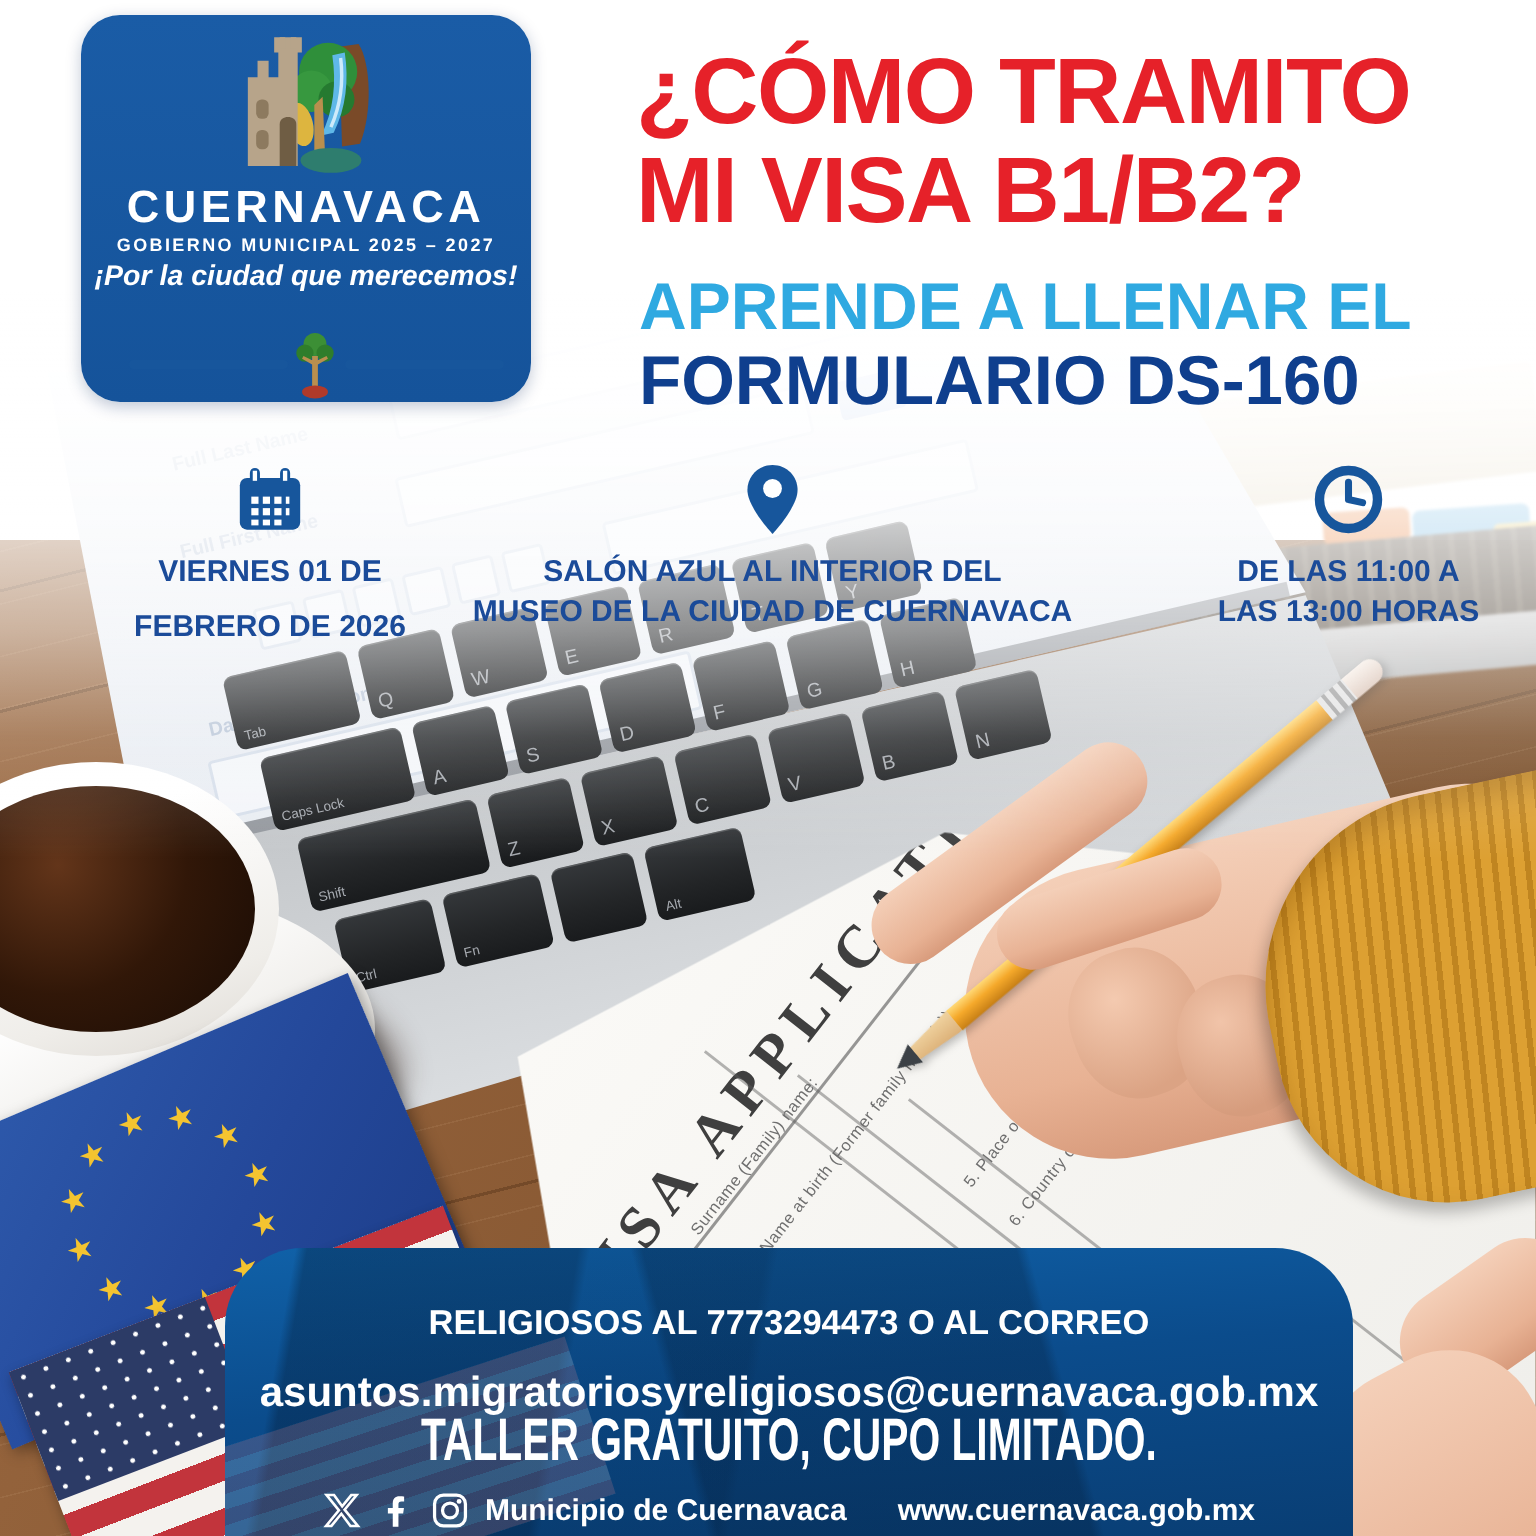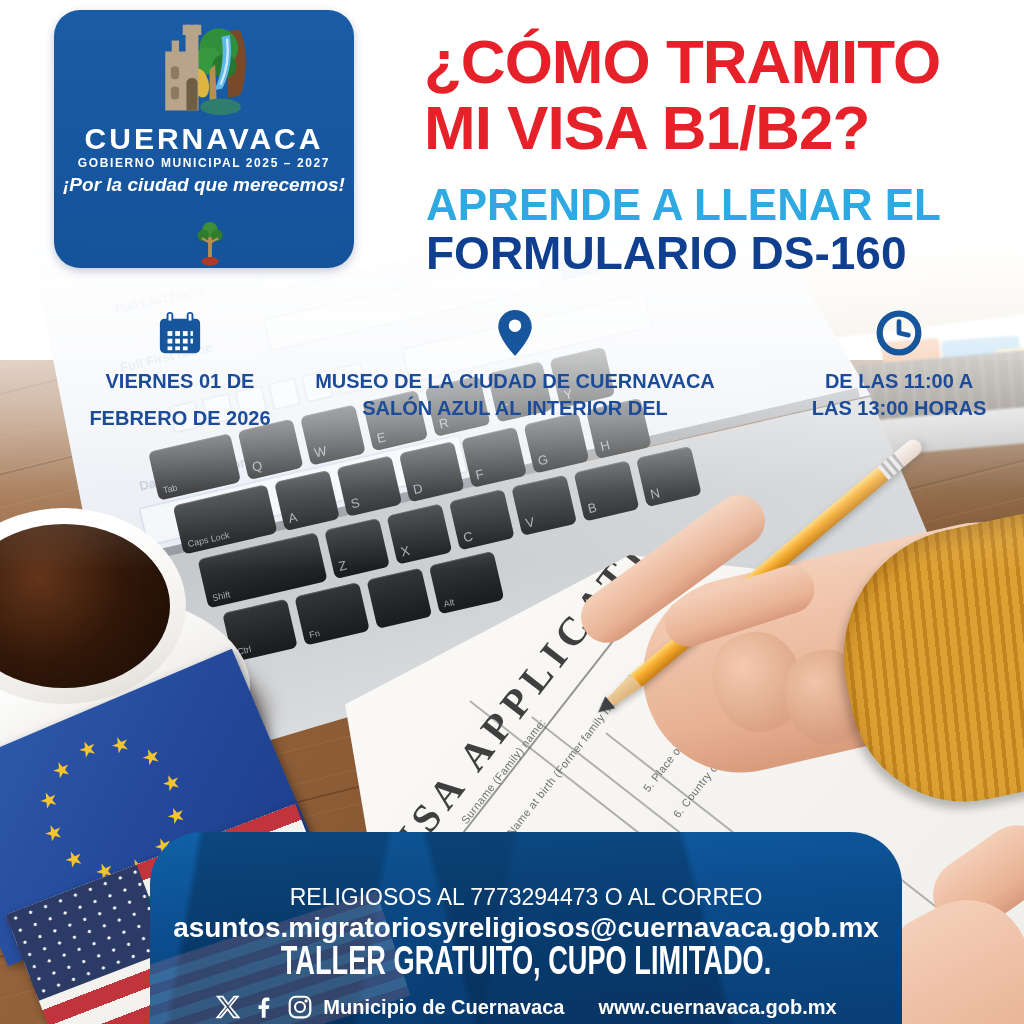--- a/index.html
+++ b/index.html
@@ -124,21 +124,21 @@
   .panel{left:150px;top:832px;width:752px;height:192px;z-index:40;border-radius:52px 52px 0 0;overflow:hidden;
     background:linear-gradient(175deg,#1061a8 0%,#0b4c8c 45%,#093e74 100%);}
   .panel-shade{left:0;top:0;width:100%;height:100%;
     background:
       linear-gradient(100deg,rgba(2,18,38,0) 6%,rgba(2,18,38,.32) 7% 30%,rgba(2,18,38,.12) 31% 46%,rgba(2,18,38,0) 47%),
       linear-gradient(75deg,rgba(2,18,38,0) 40%,rgba(2,18,38,.26) 41% 72%,rgba(2,18,38,0) 73%);}
   .panel-flag-hint{left:-20px;top:98px;width:270px;height:110px;transform:rotate(-18deg);opacity:.18;
     background:repeating-linear-gradient(180deg,#ff8d8d 0 10px,#ffffff 10px 20px);}
   .reg{position:absolute;left:0;width:752px;text-align:center;color:#fff;}
   .reg1{top:16px;font-size:23px;font-weight:bold;}
-  .reg2{top:52px;font-size:23px;font-weight:normal;}
+  .reg2{top:36px;font-size:23px;font-weight:bold;}
   .reg3{top:80px;font-size:28px;font-weight:600;}
   .highlight{top:106px;left:0;width:752px;text-align:center;color:#fff;font-size:40px;font-weight:900;
     transform:scaleX(.68);letter-spacing:0;}
   .footerline{top:160px;left:0;width:752px;height:30px;display:flex;align-items:center;justify-content:center;gap:10px;color:#fff;}
   .footerline .sp{position:relative;width:14px;height:1px;}
   .f-account{position:relative;font-size:20px;font-weight:bold;white-space:nowrap;}
   .f-web{position:relative;font-size:20px;font-weight:bold;white-space:nowrap;}
   .soc{position:relative;width:26px;height:26px;flex:none;}
 </style>
 </head>
@@ -331,22 +331,22 @@
     </svg>
     <div style="position:relative;">VIERNES 01 DE</div>
     <div style="position:relative;margin-top:10px;">FEBRERO DE 2026</div>
   </div>
 
   <div class="info-col ic2">
     <svg class="info-icon" width="34" height="46" viewBox="0 0 32 44">
       <path d="M16,0 C7,0 0,7 0,16 C0,27 16,44 16,44 C16,44 32,27 32,16 C32,7 25,0 16,0 Z" fill="#17569c"></path>
       <circle cx="16" cy="15" r="6" fill="#fff"></circle>
     </svg>
+    <div style="position:relative;">SALÓN AZUL AL INTERIOR DEL</div>
     <div style="position:relative;">MUSEO DE LA CIUDAD DE CUERNAVACA</div>
-    <div style="position:relative;">SALÓN AZUL AL INTERIOR DEL</div>
   </div>
 
   <div class="info-col ic3">
     <svg class="info-icon" width="46" height="46" viewBox="0 0 44 44">
       <circle cx="22" cy="22" r="18.5" fill="none" stroke="#17569c" stroke-width="6"></circle>
       <path d="M22,22 L22,11 M22,22 L31,24" stroke="#17569c" stroke-width="4.5" stroke-linecap="round" fill="none"></path>
     </svg>
     <div style="position:relative;">DE LAS 11:00 A</div>
     <div style="position:relative;">LAS 13:00 HORAS</div>
   </div>

